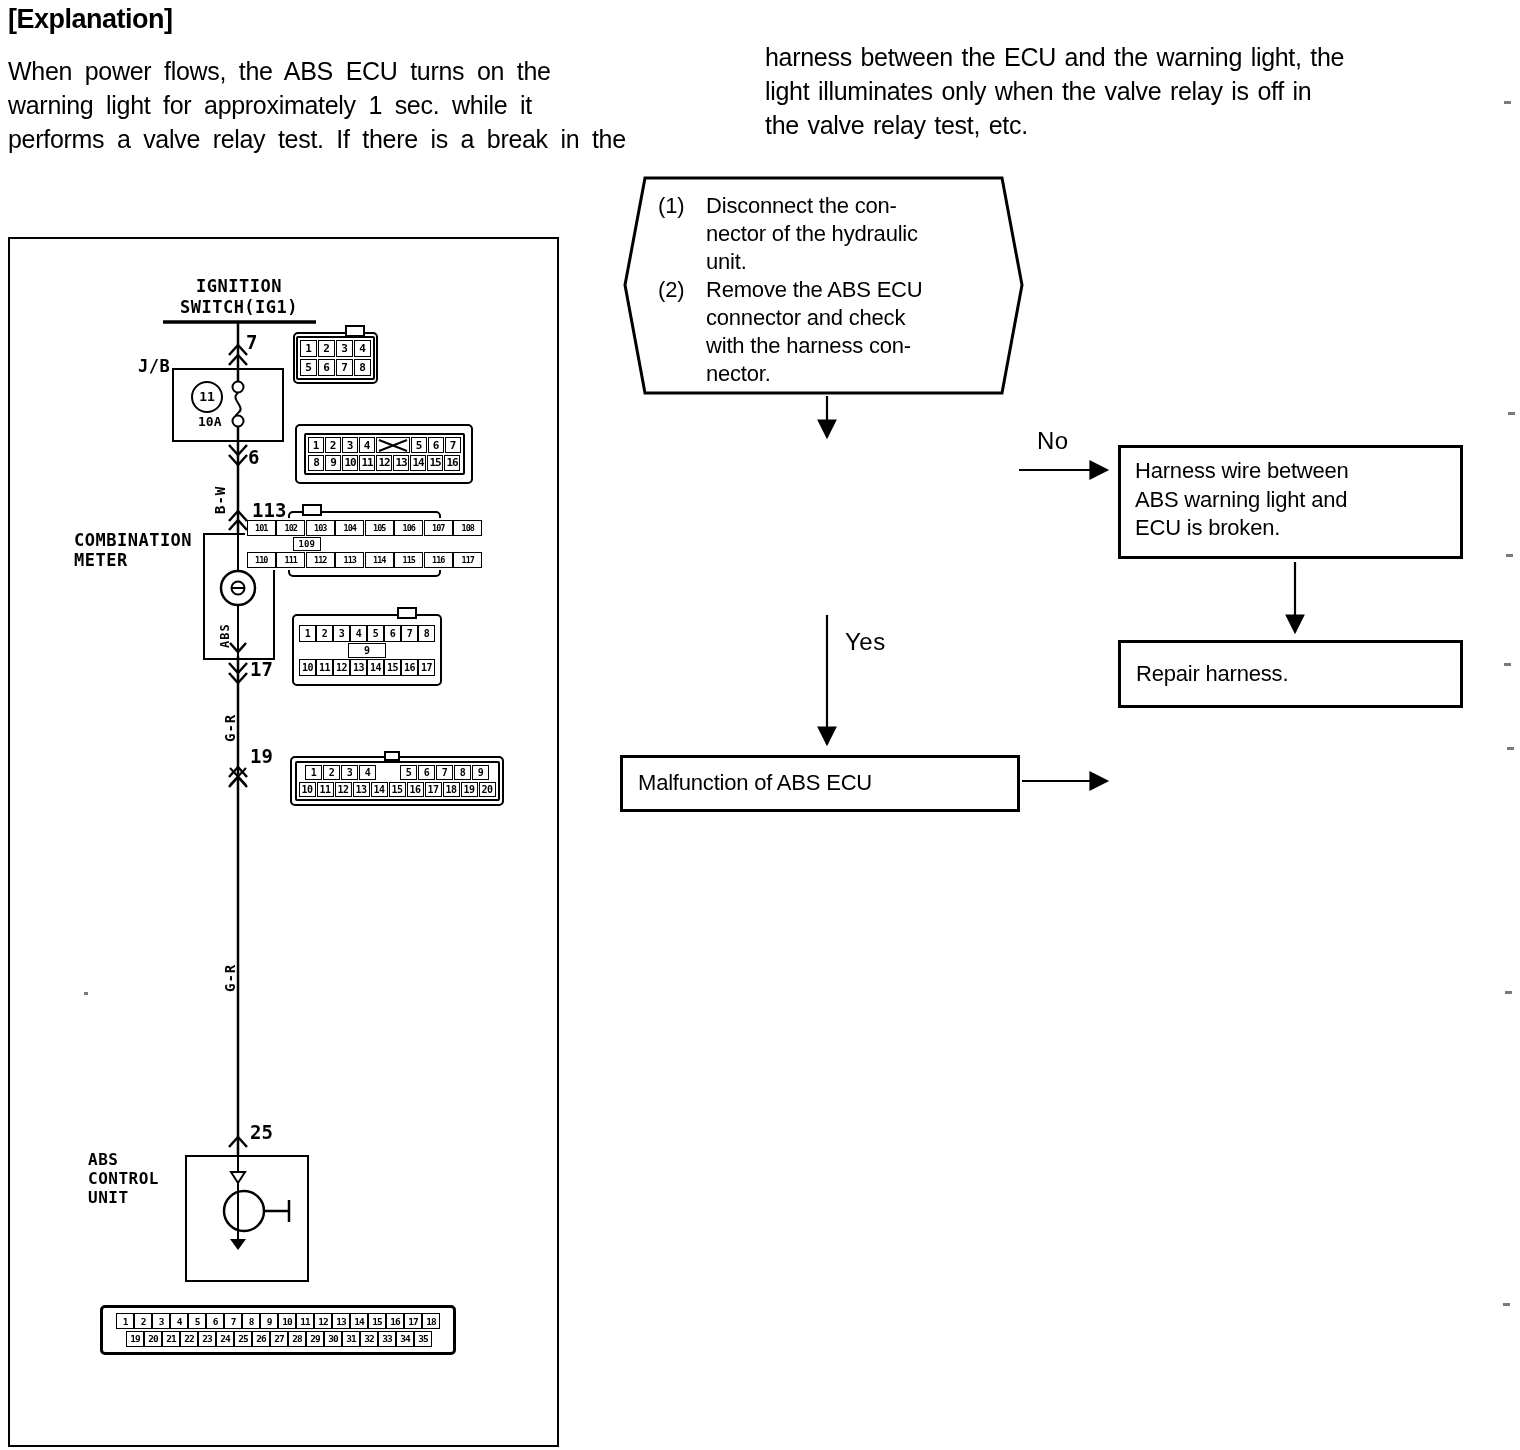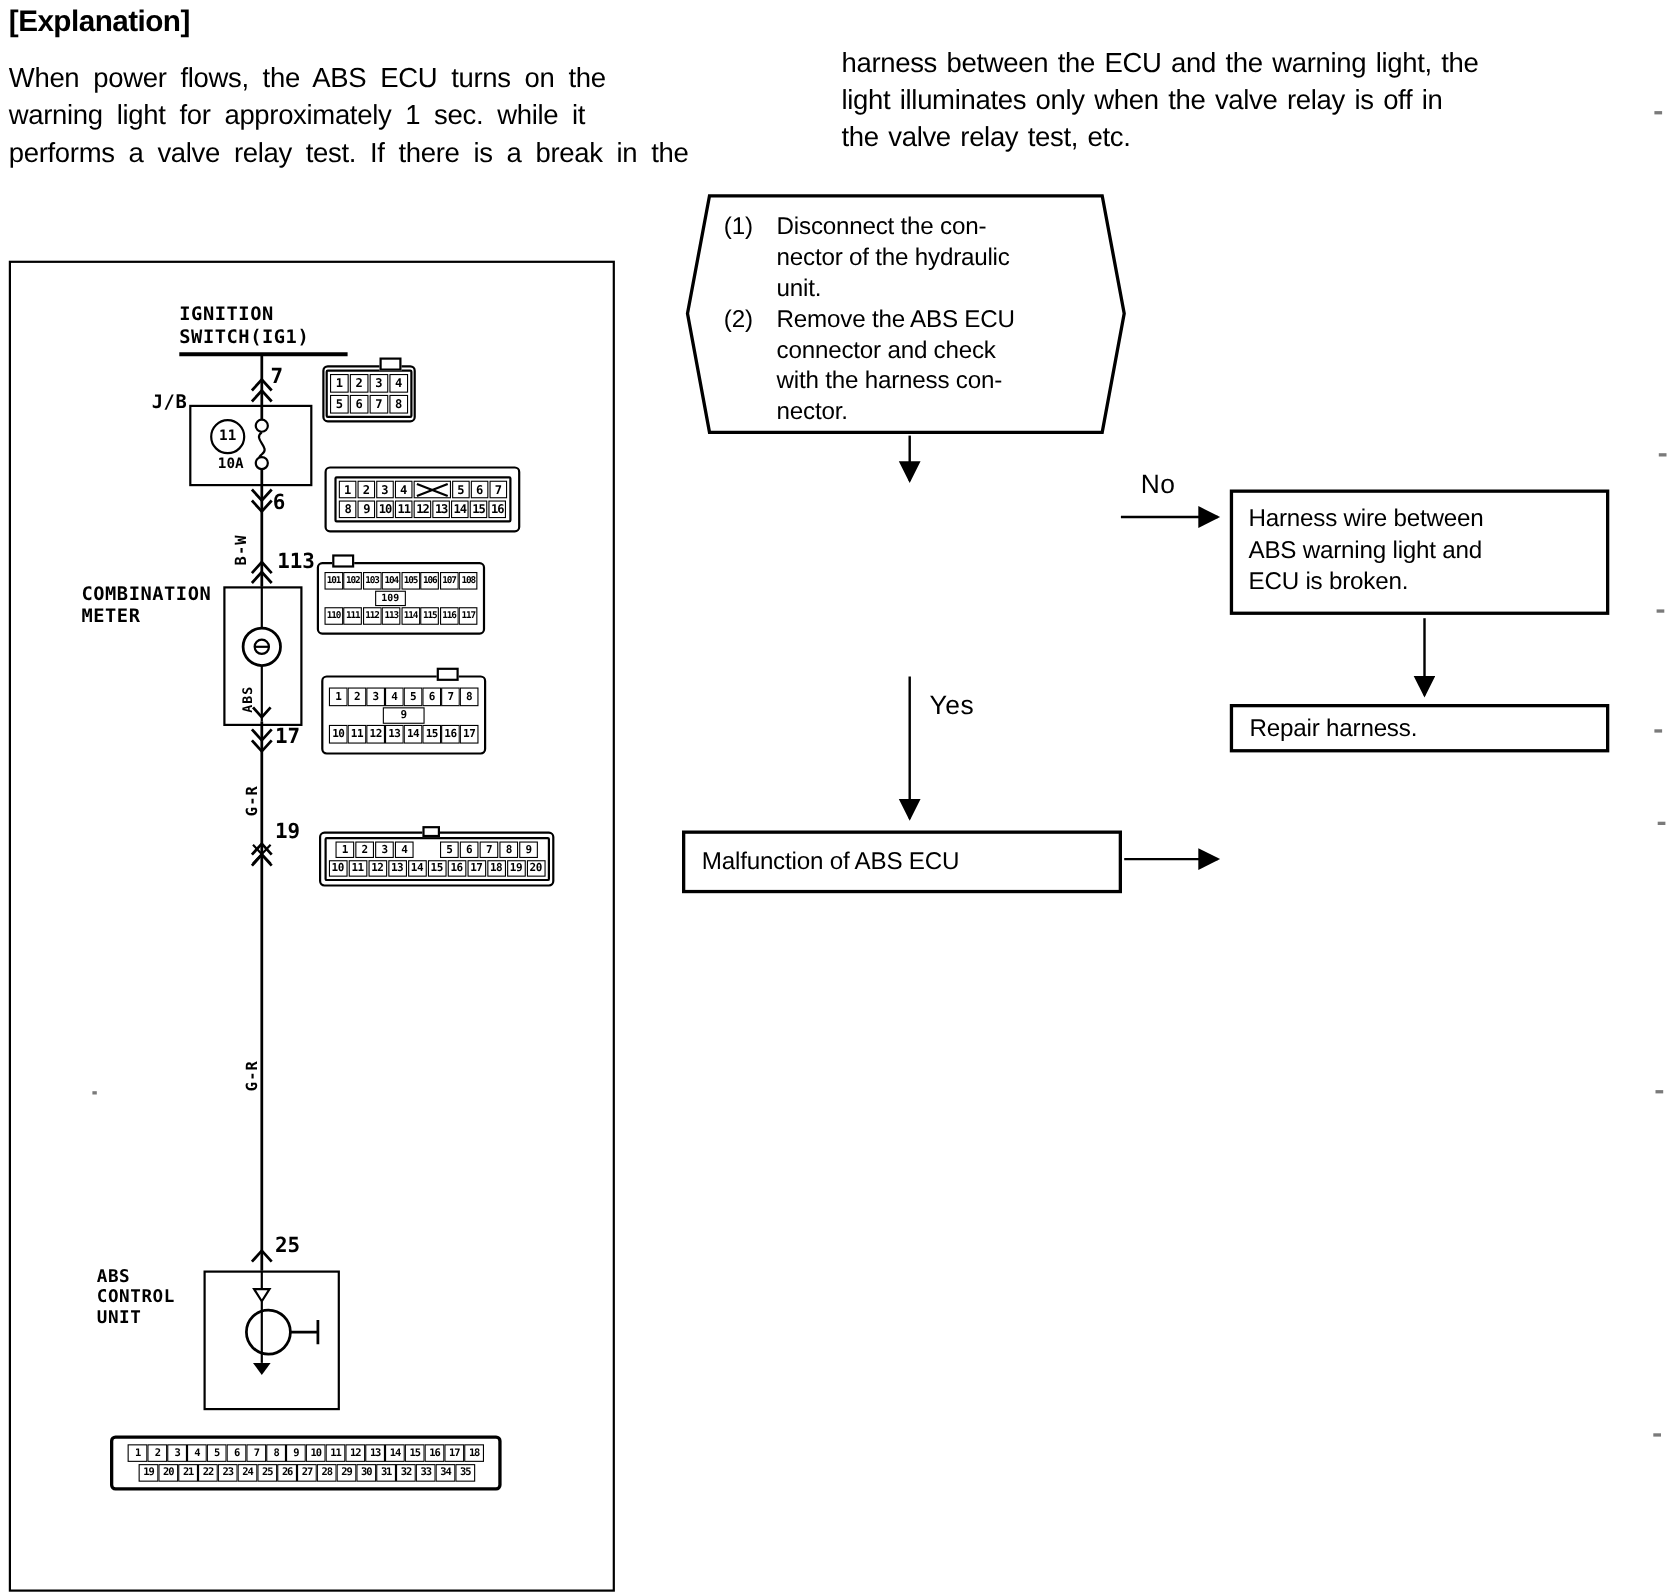--- a/index.html
+++ b/index.html
@@ -29,21 +29,21 @@
   .conn{position:absolute;box-sizing:border-box;background:#fff;border:2.5px solid #000;border-radius:5px;
         display:flex;align-items:center;justify-content:center;}
   .conn.dbl .inner{border:2px solid #000;border-radius:2px;}
   .inner{display:flex;flex-direction:column;gap:1.5px;align-items:center;padding:2px;background:#fff;}
   .crow{display:flex;gap:1px;align-items:center;justify-content:center;}
   .cell{box-sizing:border-box;border:1.5px solid #000;display:flex;align-items:center;justify-content:center;
         font-family:"DejaVu Sans Mono",monospace;font-weight:bold;background:#fff;flex:none;}
   .c1{width:17px;height:17px;font-size:11px;}
   .c2{width:16px;height:16px;font-size:11px;letter-spacing:-1px;}
   .c2x{width:34px;height:16px;padding:0;}
-  .c3{width:17px;height:16px;font-size:8.5px;letter-spacing:-1px;}
+  .c3{width:29px;height:16px;font-size:8.5px;letter-spacing:-1px;}
   .c3m{width:28px;height:14px;font-size:9px;}
   .c4{width:16.5px;height:17px;font-size:10px;letter-spacing:-0.5px;}
   .c4m{width:38px;height:15px;font-size:10px;}
   .c5{width:17px;height:15px;font-size:10px;letter-spacing:-0.5px;}
   .c6{width:17.5px;height:16px;font-size:9.5px;letter-spacing:-1px;}
   .tab{position:absolute;width:16px;height:8px;border:2px solid #000;background:#fff;top:-9px;}
   .gap{flex:none;}
 
   
   .fbox{position:absolute;box-sizing:border-box;border:3px solid #000;background:#fff;
@@ -67,21 +67,21 @@
   <div class="abs heading" style="left:8px;top:4px;">[Explanation]</div>
   <div class="abs para wide pre" style="left:8px;top:40px;width:710px;margin-top:14px;">When power flows, the ABS ECU turns on the
 warning light for approximately 1 sec. while it
 performs a valve relay test. If there is a break in the</div>
   <div class="abs para mid pre" style="left:765px;top:40px;width:740px;">harness between the ECU and the warning light, the
 light illuminates only when the valve relay is off in
 the valve relay test, etc.</div>
 
   <div class="abs frame" style="left:8px;top:237px;width:547px;height:1206px;"></div>
 
-  <div class="abs dlabel pre" style="left:163px;top:276px;width:152px;text-align:left;">IGNITION
+  <div class="abs dlabel pre" style="left:163px;top:276px;width:152px;text-align:center;">IGNITION
 SWITCH(IG1)</div>
   <div class="abs dlabel" style="left:138px;top:356px;">J/B</div>
   <div class="abs pin" style="left:246px;top:331px;">7</div>
 
   <div class="abs boxline" style="left:172px;top:368px;width:108px;height:70px;"></div>
   <div class="abs circ" style="left:191px;top:381px;">11</div>
   <div class="abs small-lab" style="left:198px;top:414px;">10A</div>
 
   <div class="abs pin" style="left:248px;top:446px;">6</div>
   <div class="abs wirecolor" style="left:212px;top:462px;height:52px;">B-W</div>
@@ -311,21 +311,21 @@
 
   <div class="abs branch" style="left:1037px;top:427px;">No</div>
   <div class="abs branch" style="left:845px;top:628px;">Yes</div>
 
   <div class="fbox" style="left:1118px;top:445px;width:345px;height:114px;">
     <div class="txt pre">Harness wire between
 ABS warning light and
 ECU is broken.</div>
   </div>
 
-  <div class="fbox centerv" style="left:1118px;top:640px;width:345px;height:44px;">Repair harness.</div>
+  <div class="fbox centerv" style="left:1118px;top:640px;width:345px;height:68px;">Repair harness.</div>
 
   <div class="fbox centerv" style="left:620px;top:755px;width:400px;height:57px;">Malfunction of ABS ECU</div>
 
 
   <svg width="1520" height="1450" viewBox="0 0 1520 1450">
     <defs>
       <marker id="ah" markerWidth="11" markerHeight="10" refX="8" refY="4.5" orient="auto">
         <path d="M0,0 L9,4.5 L0,9 Z" fill="#000"></path>
       </marker>
     </defs>

